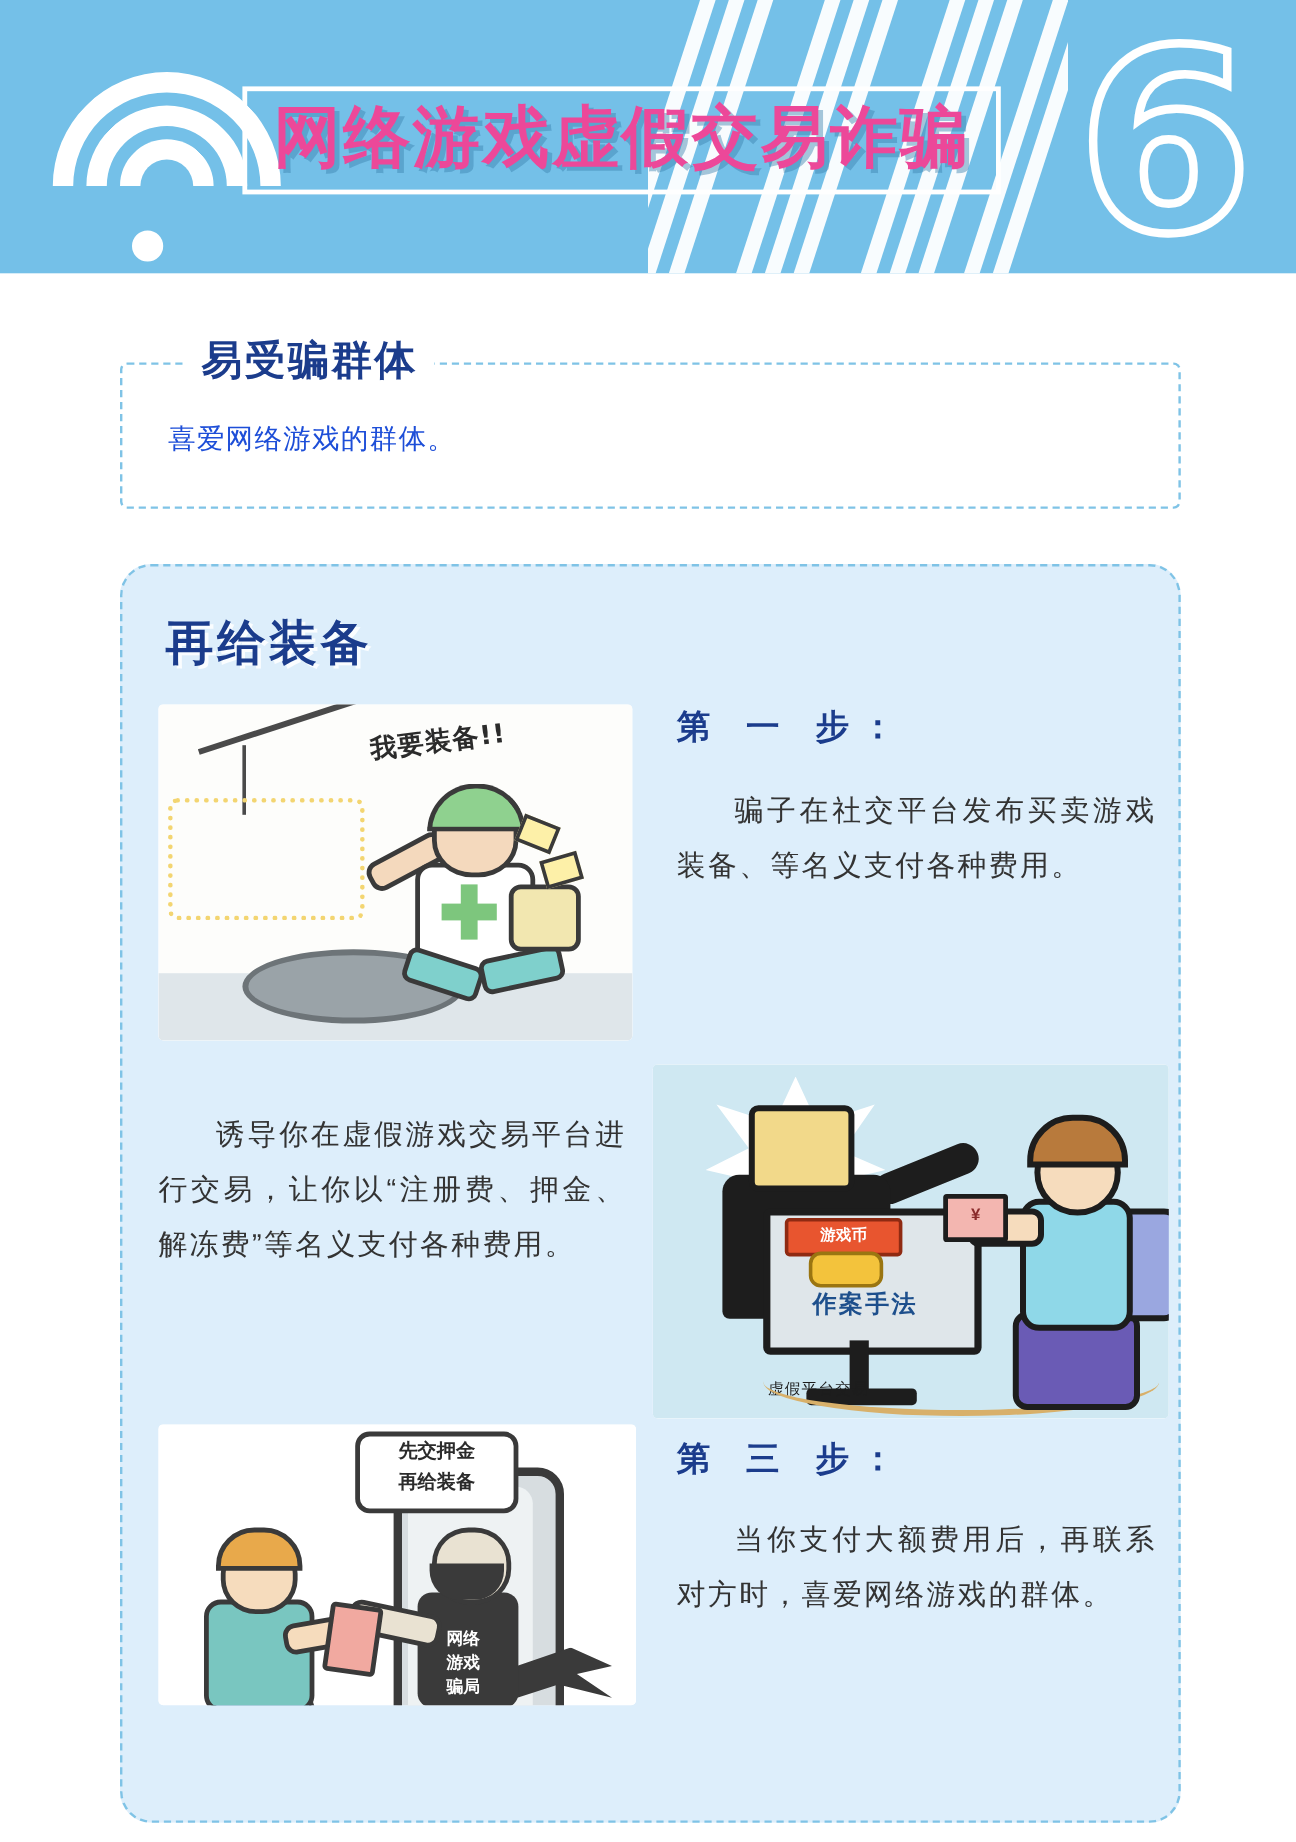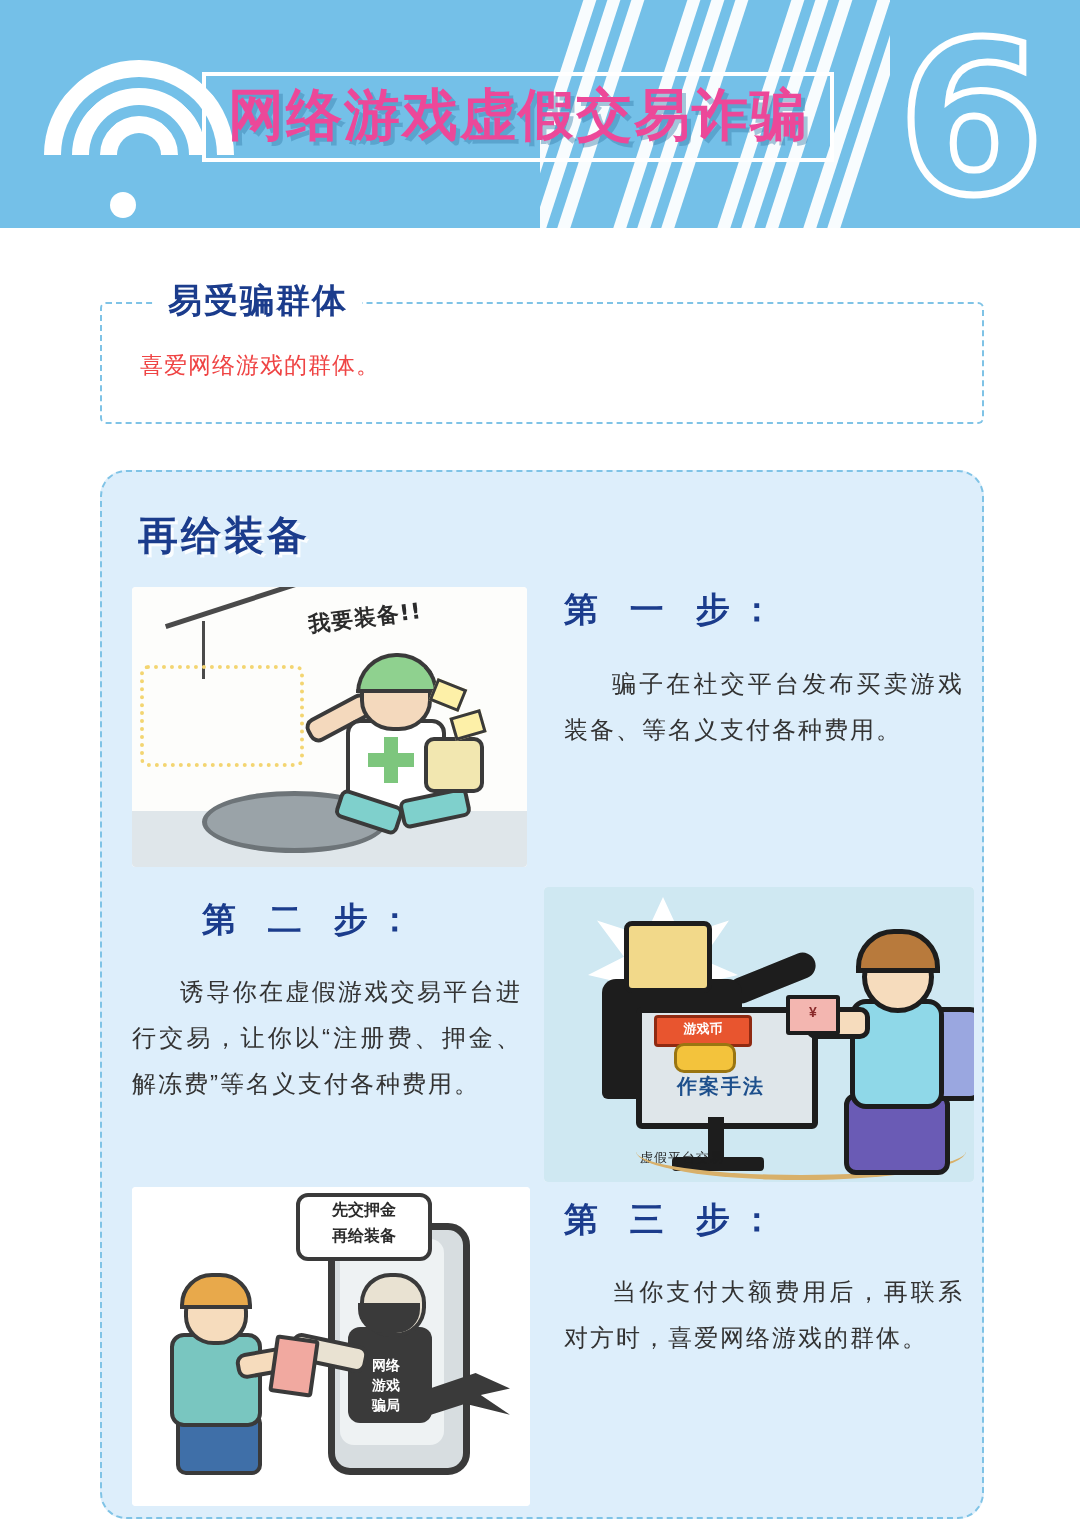--- a/index.html
+++ b/index.html
@@ -133,21 +133,21 @@
     font-weight: bold;
     color: #1b3c8c;
     letter-spacing: 2px;
     font-family: "DejaVu Sans", sans-serif;
   }
   .victims-text {
     position: absolute;
     left: 38px;
     top: 46px;
     font-size: 23px;
-    color: #ef4444;
+    color: #1d4ed8;
     letter-spacing: 1px;
   }
 
   
   .methods {
     position: absolute;
     left: 100px;
     top: 470px;
     width: 880px;
     height: 1045px;
@@ -161,21 +161,21 @@
     top: 36px;
     font-size: 40px;
     font-weight: bold;
     color: #1b3c8c;
     letter-spacing: 3px;
     font-family: "DejaVu Sans", sans-serif;
     text-shadow: 3px 3px 0 rgba(255,255,255,.85);
   }
 
   .step-head {
-    font-size: 34px;
+    font-size: 28px;
     font-weight: bold;
     color: #1b3c8c;
     letter-spacing: 10px;
     font-family: "DejaVu Sans", sans-serif;
   }
   .step-body {
     font-size: 24px;
     line-height: 46px;
     color: #333333;
     letter-spacing: 2px;
@@ -193,21 +193,21 @@
 
   
   .r2 { left: 30px; top: 415px; width: 820px; }
   .r2 .pic  { position: absolute; left: 412px; top: 0; width: 430px; height: 295px; }
   .r2 .txt  { position: absolute; left: 0; top: 10px; width: 390px; }
   .r2 .step-head { margin-left: 70px; }
   .r2 .step-body { margin-top: 26px; }
 
   
   .r3 { left: 30px; top: 715px; width: 820px; }
-  .r3 .pic  { position: absolute; left: 0; top: 0; width: 398px; height: 319px; }
+  .r3 .pic  { position: absolute; left: 0; top: 0; width: 398px; height: 234px; }
   .r3 .txt  { position: absolute; left: 432px; top: 10px; width: 400px; }
   .r3 .step-body { margin-top: 26px; }
 
   
   .illus {
     position: relative;
     background: #ffffff;
     border-radius: 4px;
     overflow: hidden;
     width: 100%;
@@ -392,21 +392,20 @@
       </div>
     </div>
     <div class="txt">
       <div class="step-head">第 一 步：</div>
       <div class="step-body">骗子在社交平台发布买卖游戏装备、等名义支付各种费用。</div>
     </div>
   </div>
 
   <div class="row r2">
     <div class="txt">
-      <div class="step-head">第 二 步：</div>
       <div class="step-body">诱导你在虚假游戏交易平台进行交易，让你以“注册费、押金、解冻费”等名义支付各种费用。</div>
     </div>
     <div class="pic">
       <div class="illus">
         <div class="i2-bg"></div>
         <div class="i2-flash"></div>
         <div class="i2-scam-arm"></div>
         <div class="i2-scam-body"></div>
         <div class="i2-scam-head"></div>
         <div class="i2-screen"></div>

